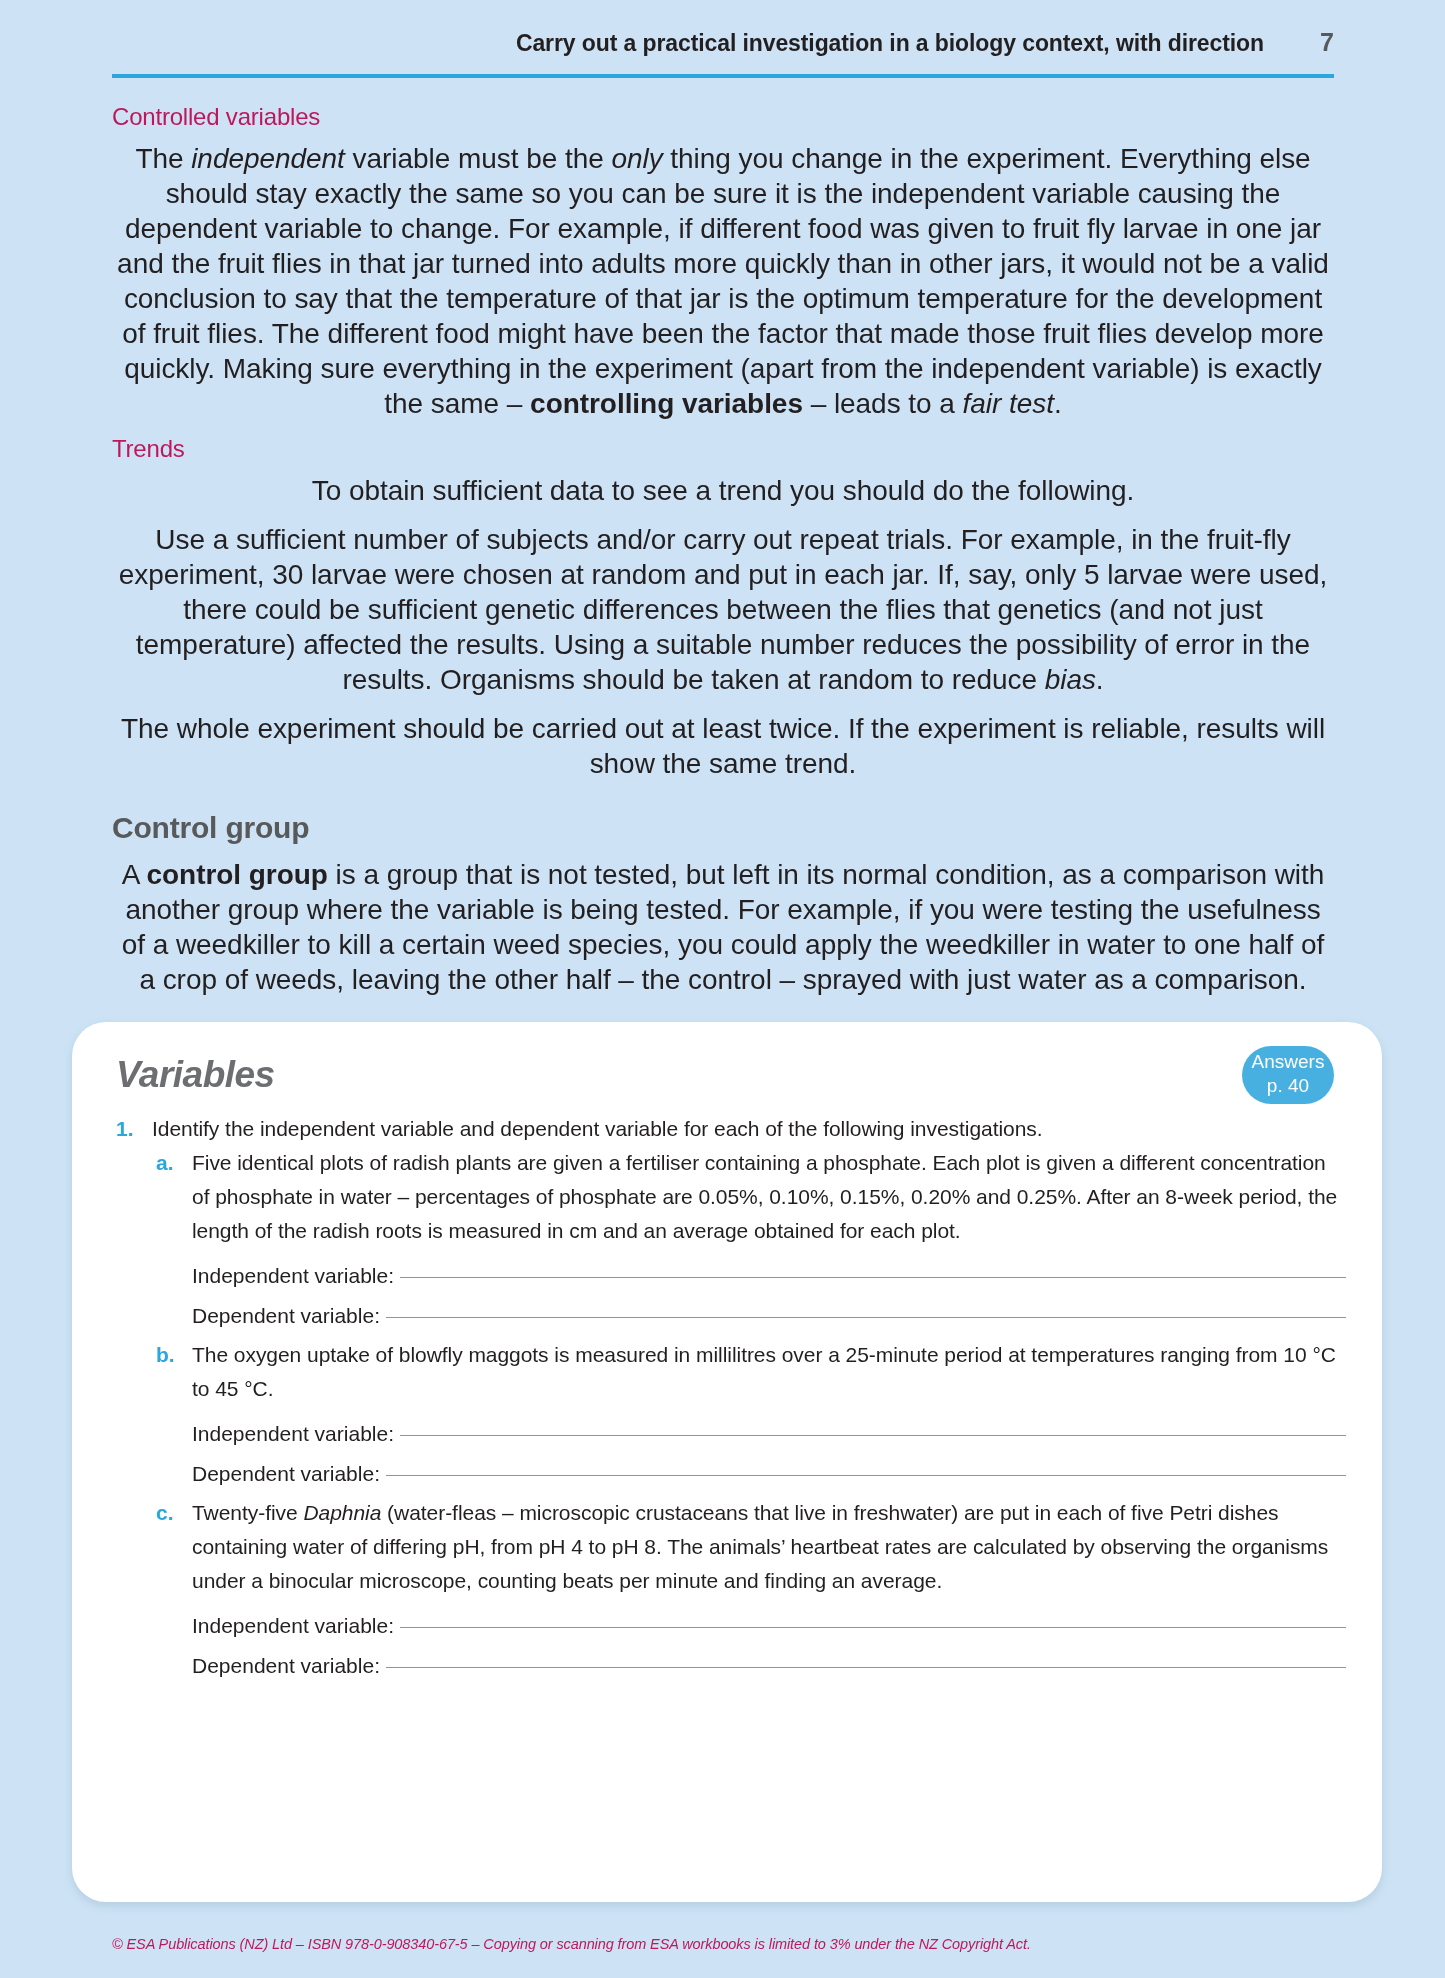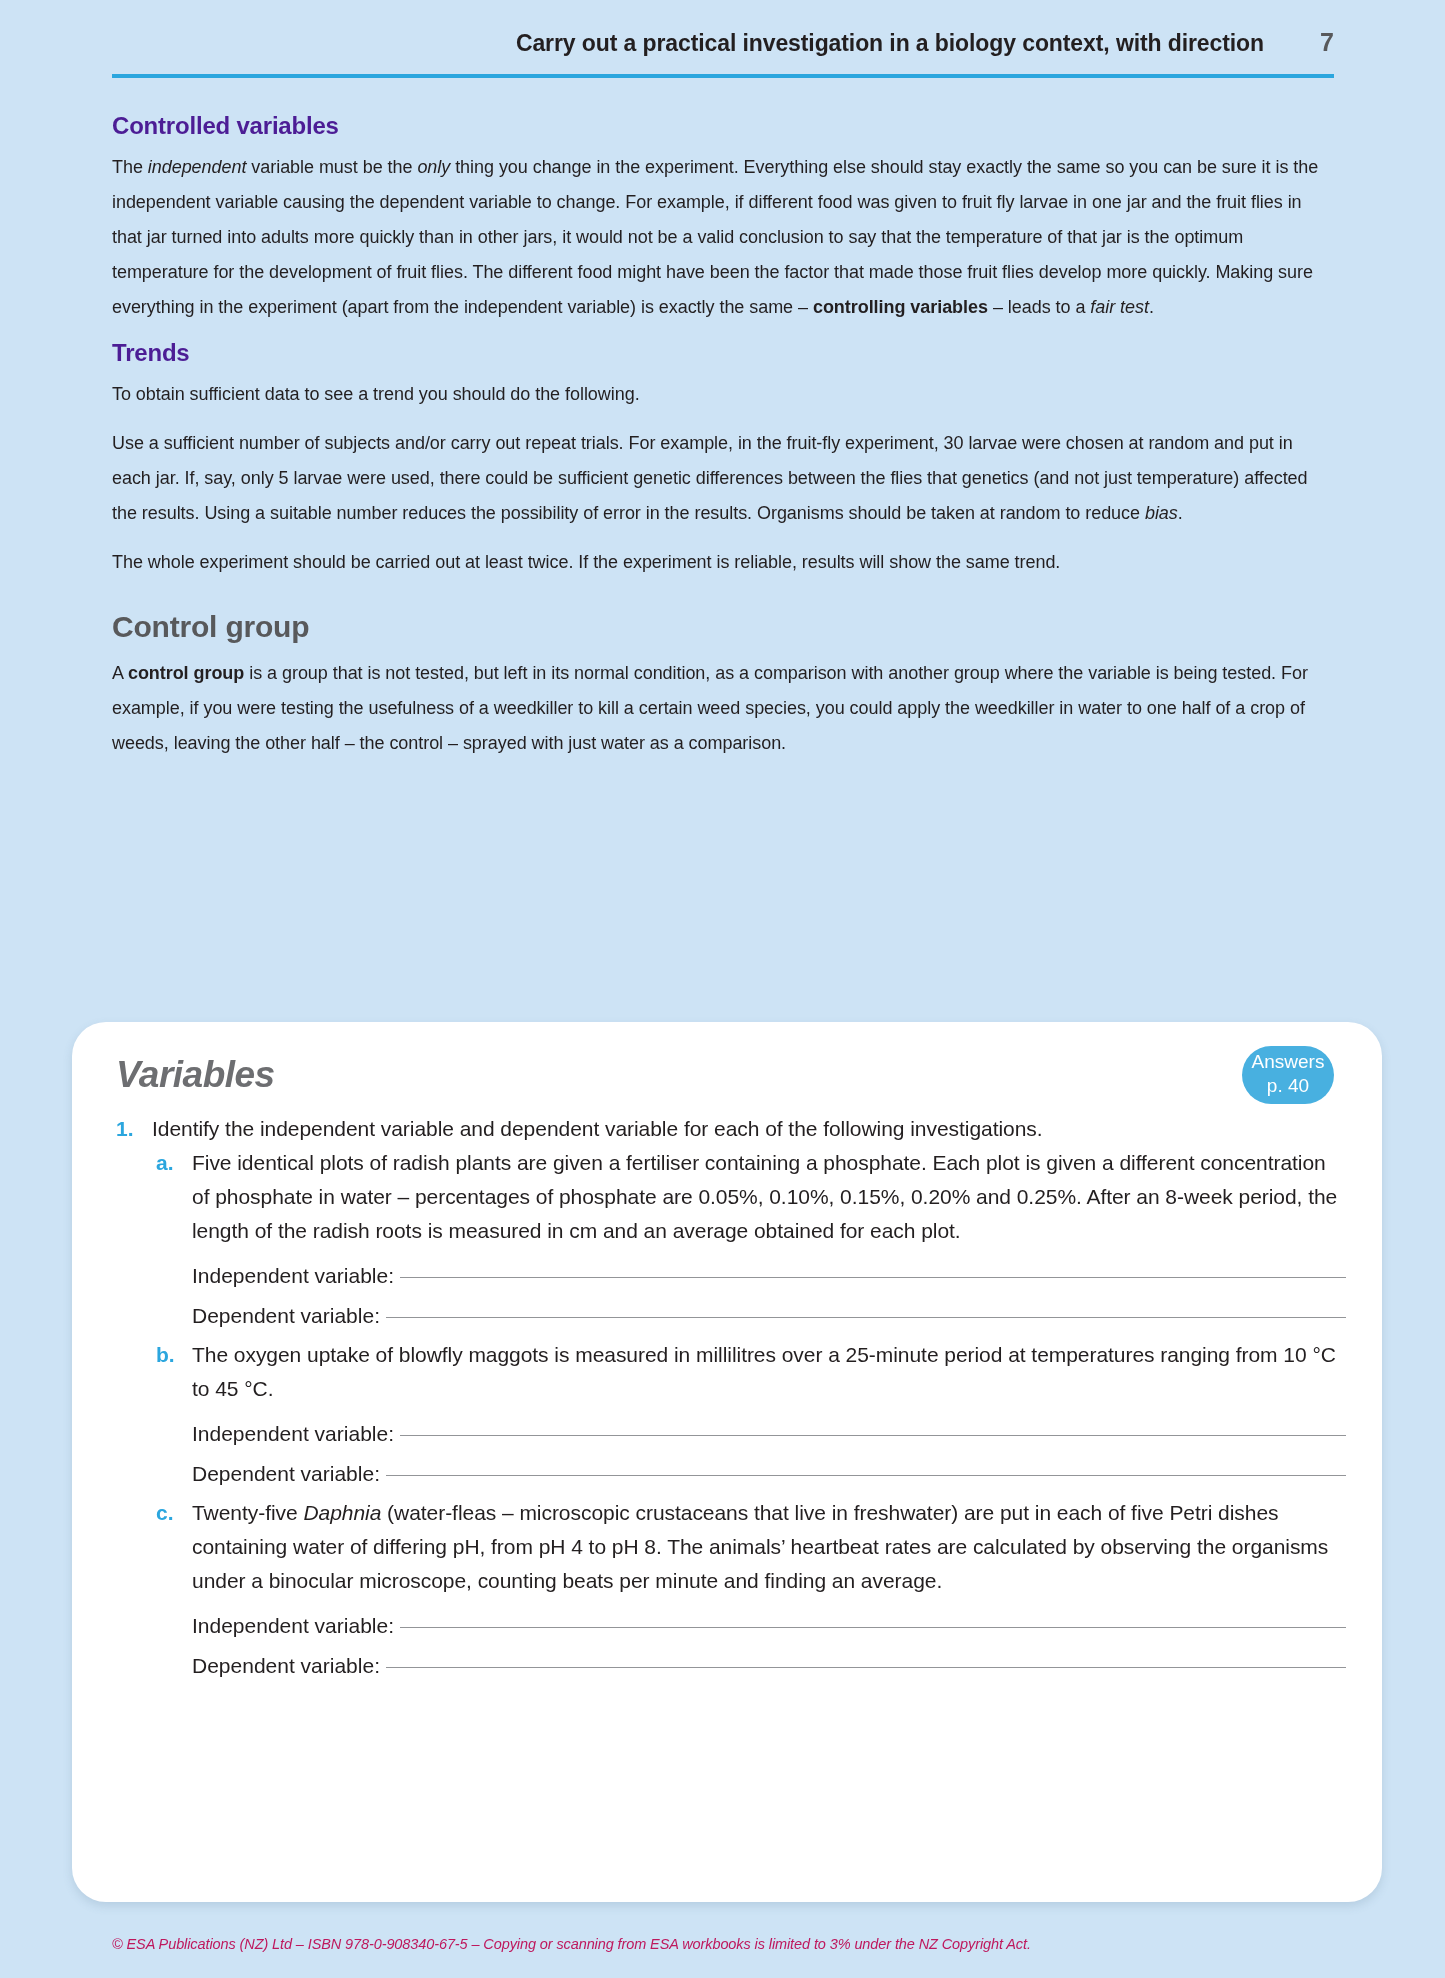--- a/index.html
+++ b/index.html
@@ -59,38 +59,39 @@
   
   .content {
     position: absolute;
     left: 112px;
     top: 100px;
     width: 1222px;
   }
 
   h3.sub {
     font-size: 24px;
-    font-weight: bold;
-    color: #4c1d95;
-    margin: 12px 0 10px 0;
+    font-weight: normal;
+    color: #be185d;
+    margin: 3px 0 10px 0;
     letter-spacing: -0.2px;
   }
   h2.major {
     font-size: 30px;
     font-weight: bold;
     color: #58595b;
     margin: 30px 0 12px 0;
     letter-spacing: -0.2px;
   }
   p.body {
-    font-size: 18px;
+    font-size: 28px;
     line-height: 35px;
     margin: 0 0 14px 0;
     color: #231f20;
     letter-spacing: -0.05px;
+    text-align: center;
   }
   .it { font-style: italic; }
   .bd { font-weight: bold; }
 
   
   .activity {
     position: absolute;
     left: 72px;
     top: 1022px;
     width: 1310px;

